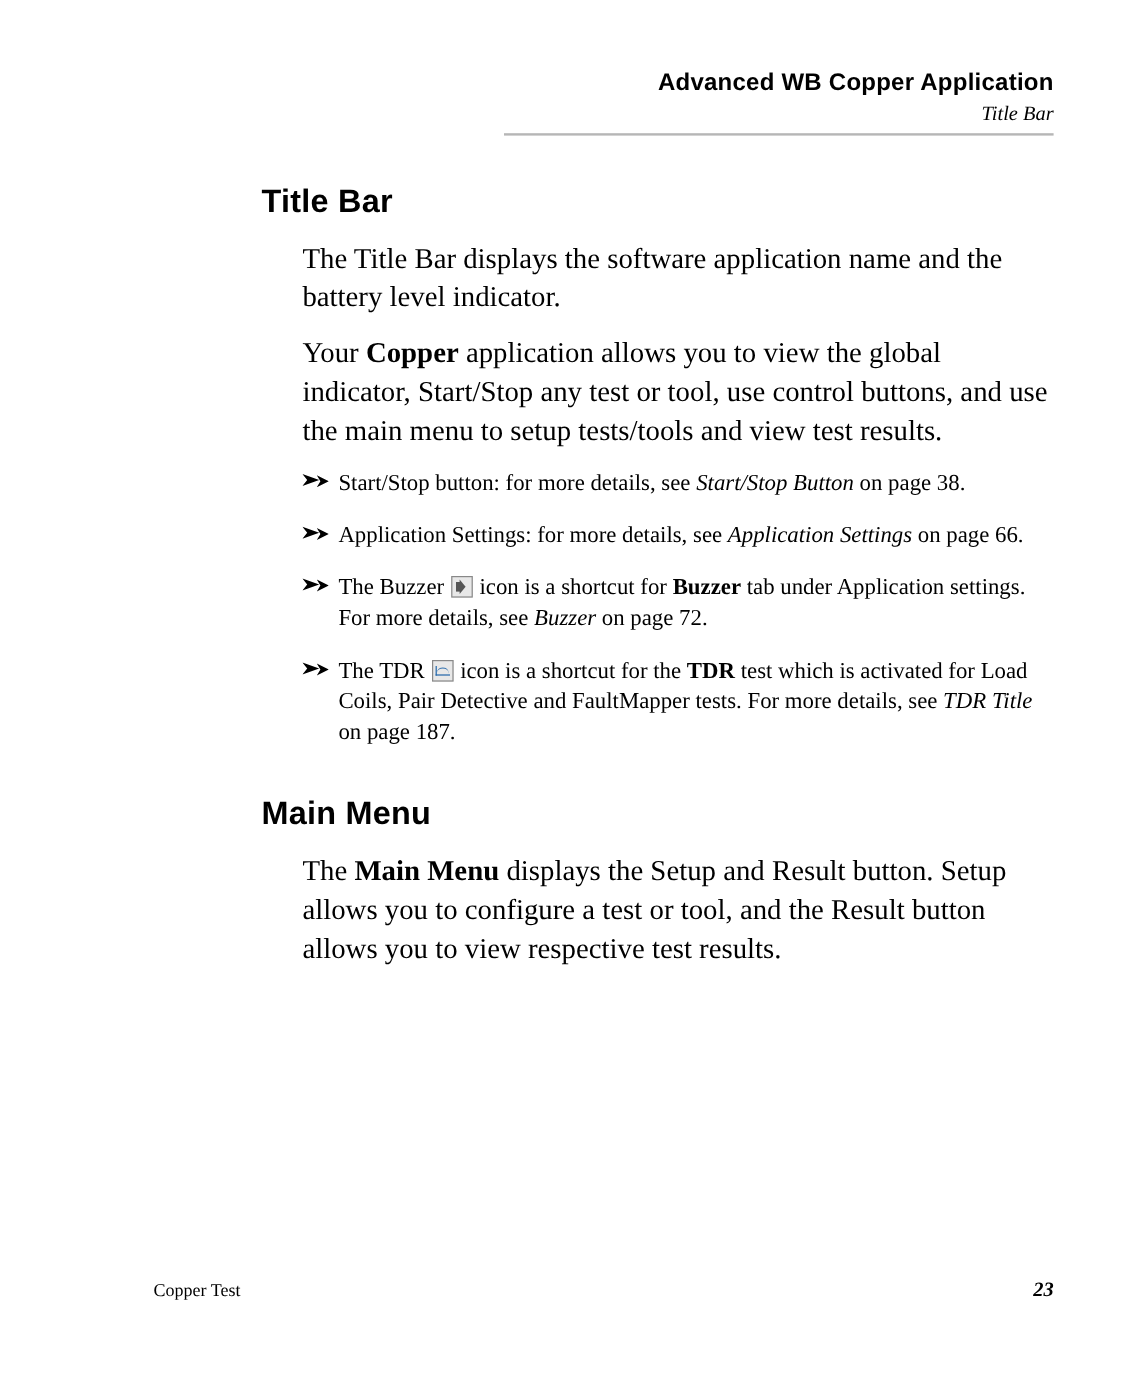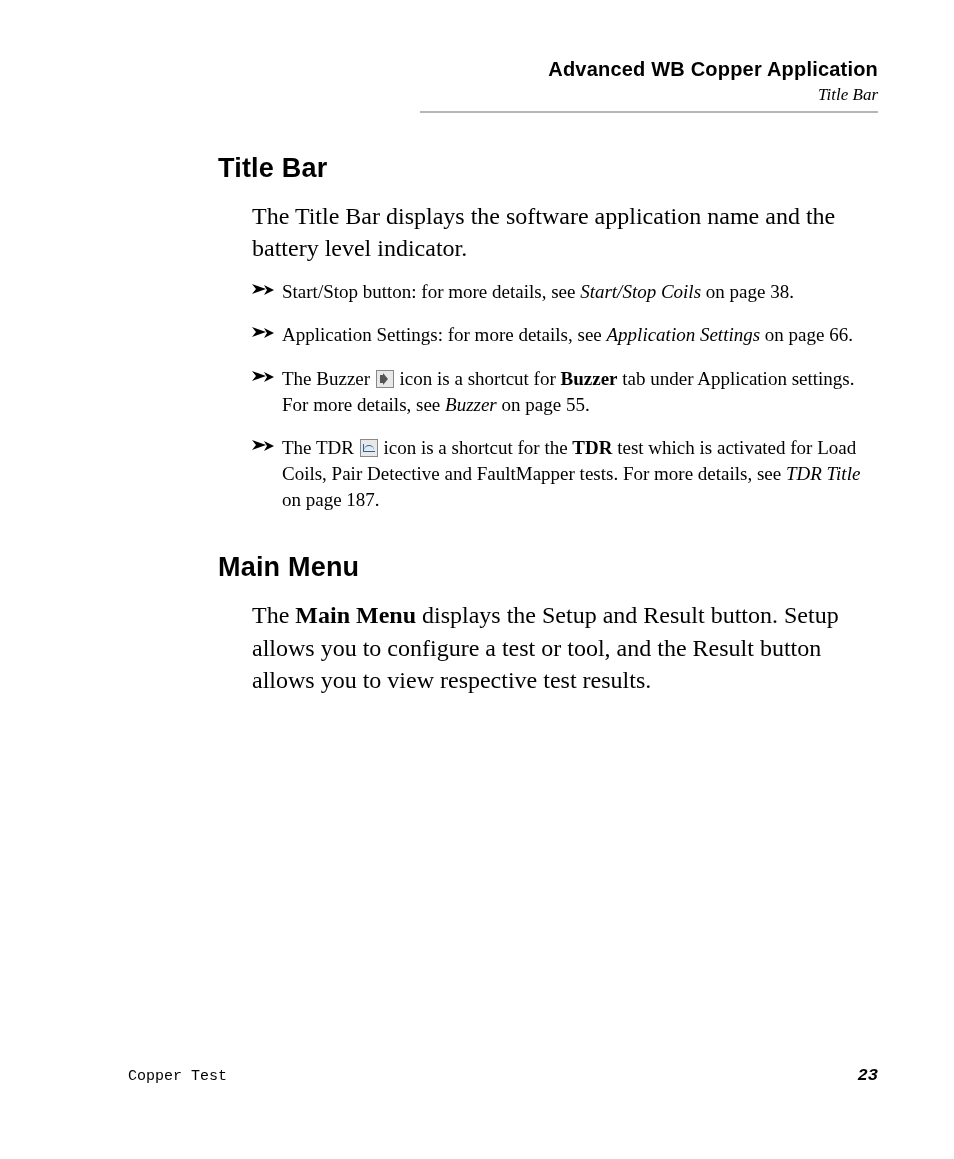--- a/index.html
+++ b/index.html
@@ -125,21 +125,21 @@
   .bold { font-weight: 700; }
   .ital { font-style: italic; }
   .footer {
     position: absolute;
     left: 128px;
     right: 76px;
     bottom: 74px;
     display: flex;
     justify-content: space-between;
     align-items: baseline;
-    font-family: Liberation Mono, monospace;
+    font-family: Liberation Serif, serif;
     font-size: 15px;
   }
   .footer .page-num {
     font-weight: 800;
     font-style: italic;
     font-size: 17px;
   }
   .footer .doc {
     font-weight: 400;
   }
@@ -152,42 +152,45 @@
     <div class="header-title">Advanced WB Copper Application</div>
     <div class="header-sub">Title Bar</div>
     <hr class="header-rule">
   </div>
 
   <div class="content">
 
     <h1 class="section">Title Bar</h1>
     <p class="body">The Title Bar displays the software application name and the battery level indicator.</p>
 
+    <p class="body">
+      <span>Your </span><span class="bold">Copper</span><span> application allows you to view the global indicator, Start/Stop any test or tool, use control buttons, and use the main menu to setup tests/tools and view test results.</span>
+    </p>
 
     <ul class="arrow-list">
       <li>
         <svg class="arrow-bullet" viewBox="0 0 22 18">
             <polygon points="0,3 14,8 0,13 4,8" fill="#000"></polygon>
             <polygon points="12,4 22,9 12,14 15,9" fill="#000"></polygon>
           </svg>
-        <span>Start/Stop button: for more details, see </span><span class="ital">Start/Stop Coils</span><span> on page 38.</span>
+        <span>Start/Stop button: for more details, see </span><span class="ital">Start/Stop Button</span><span> on page 38.</span>
       </li>
       <li>
         <svg class="arrow-bullet" viewBox="0 0 22 18">
             <polygon points="0,3 14,8 0,13 4,8" fill="#000"></polygon>
             <polygon points="12,4 22,9 12,14 15,9" fill="#000"></polygon>
           </svg>
         <span>Application Settings: for more details, see </span><span class="ital">Application Settings</span><span> on page 66.</span>
       </li>
       <li>
         <svg class="arrow-bullet" viewBox="0 0 22 18">
             <polygon points="0,3 14,8 0,13 4,8" fill="#000"></polygon>
             <polygon points="12,4 22,9 12,14 15,9" fill="#000"></polygon>
           </svg>
-        <span>The Buzzer </span><span class="inline-icon speaker"></span><span> icon is a shortcut for </span><span class="bold">Buzzer</span><span> tab under Application settings. For more details, see </span><span class="ital">Buzzer</span><span> on page 55.</span>
+        <span>The Buzzer </span><span class="inline-icon speaker"></span><span> icon is a shortcut for </span><span class="bold">Buzzer</span><span> tab under Application settings. For more details, see </span><span class="ital">Buzzer</span><span> on page 72.</span>
       </li>
       <li>
         <svg class="arrow-bullet" viewBox="0 0 22 18">
             <polygon points="0,3 14,8 0,13 4,8" fill="#000"></polygon>
             <polygon points="12,4 22,9 12,14 15,9" fill="#000"></polygon>
           </svg>
         <span>The TDR </span><span class="inline-icon wave"></span><span> icon is a shortcut for the </span><span class="bold">TDR</span><span> test which is activated for Load Coils, Pair Detective and FaultMapper tests. For more details, see </span><span class="ital">TDR Title</span><span> on page 187.</span>
       </li>
     </ul>
 

